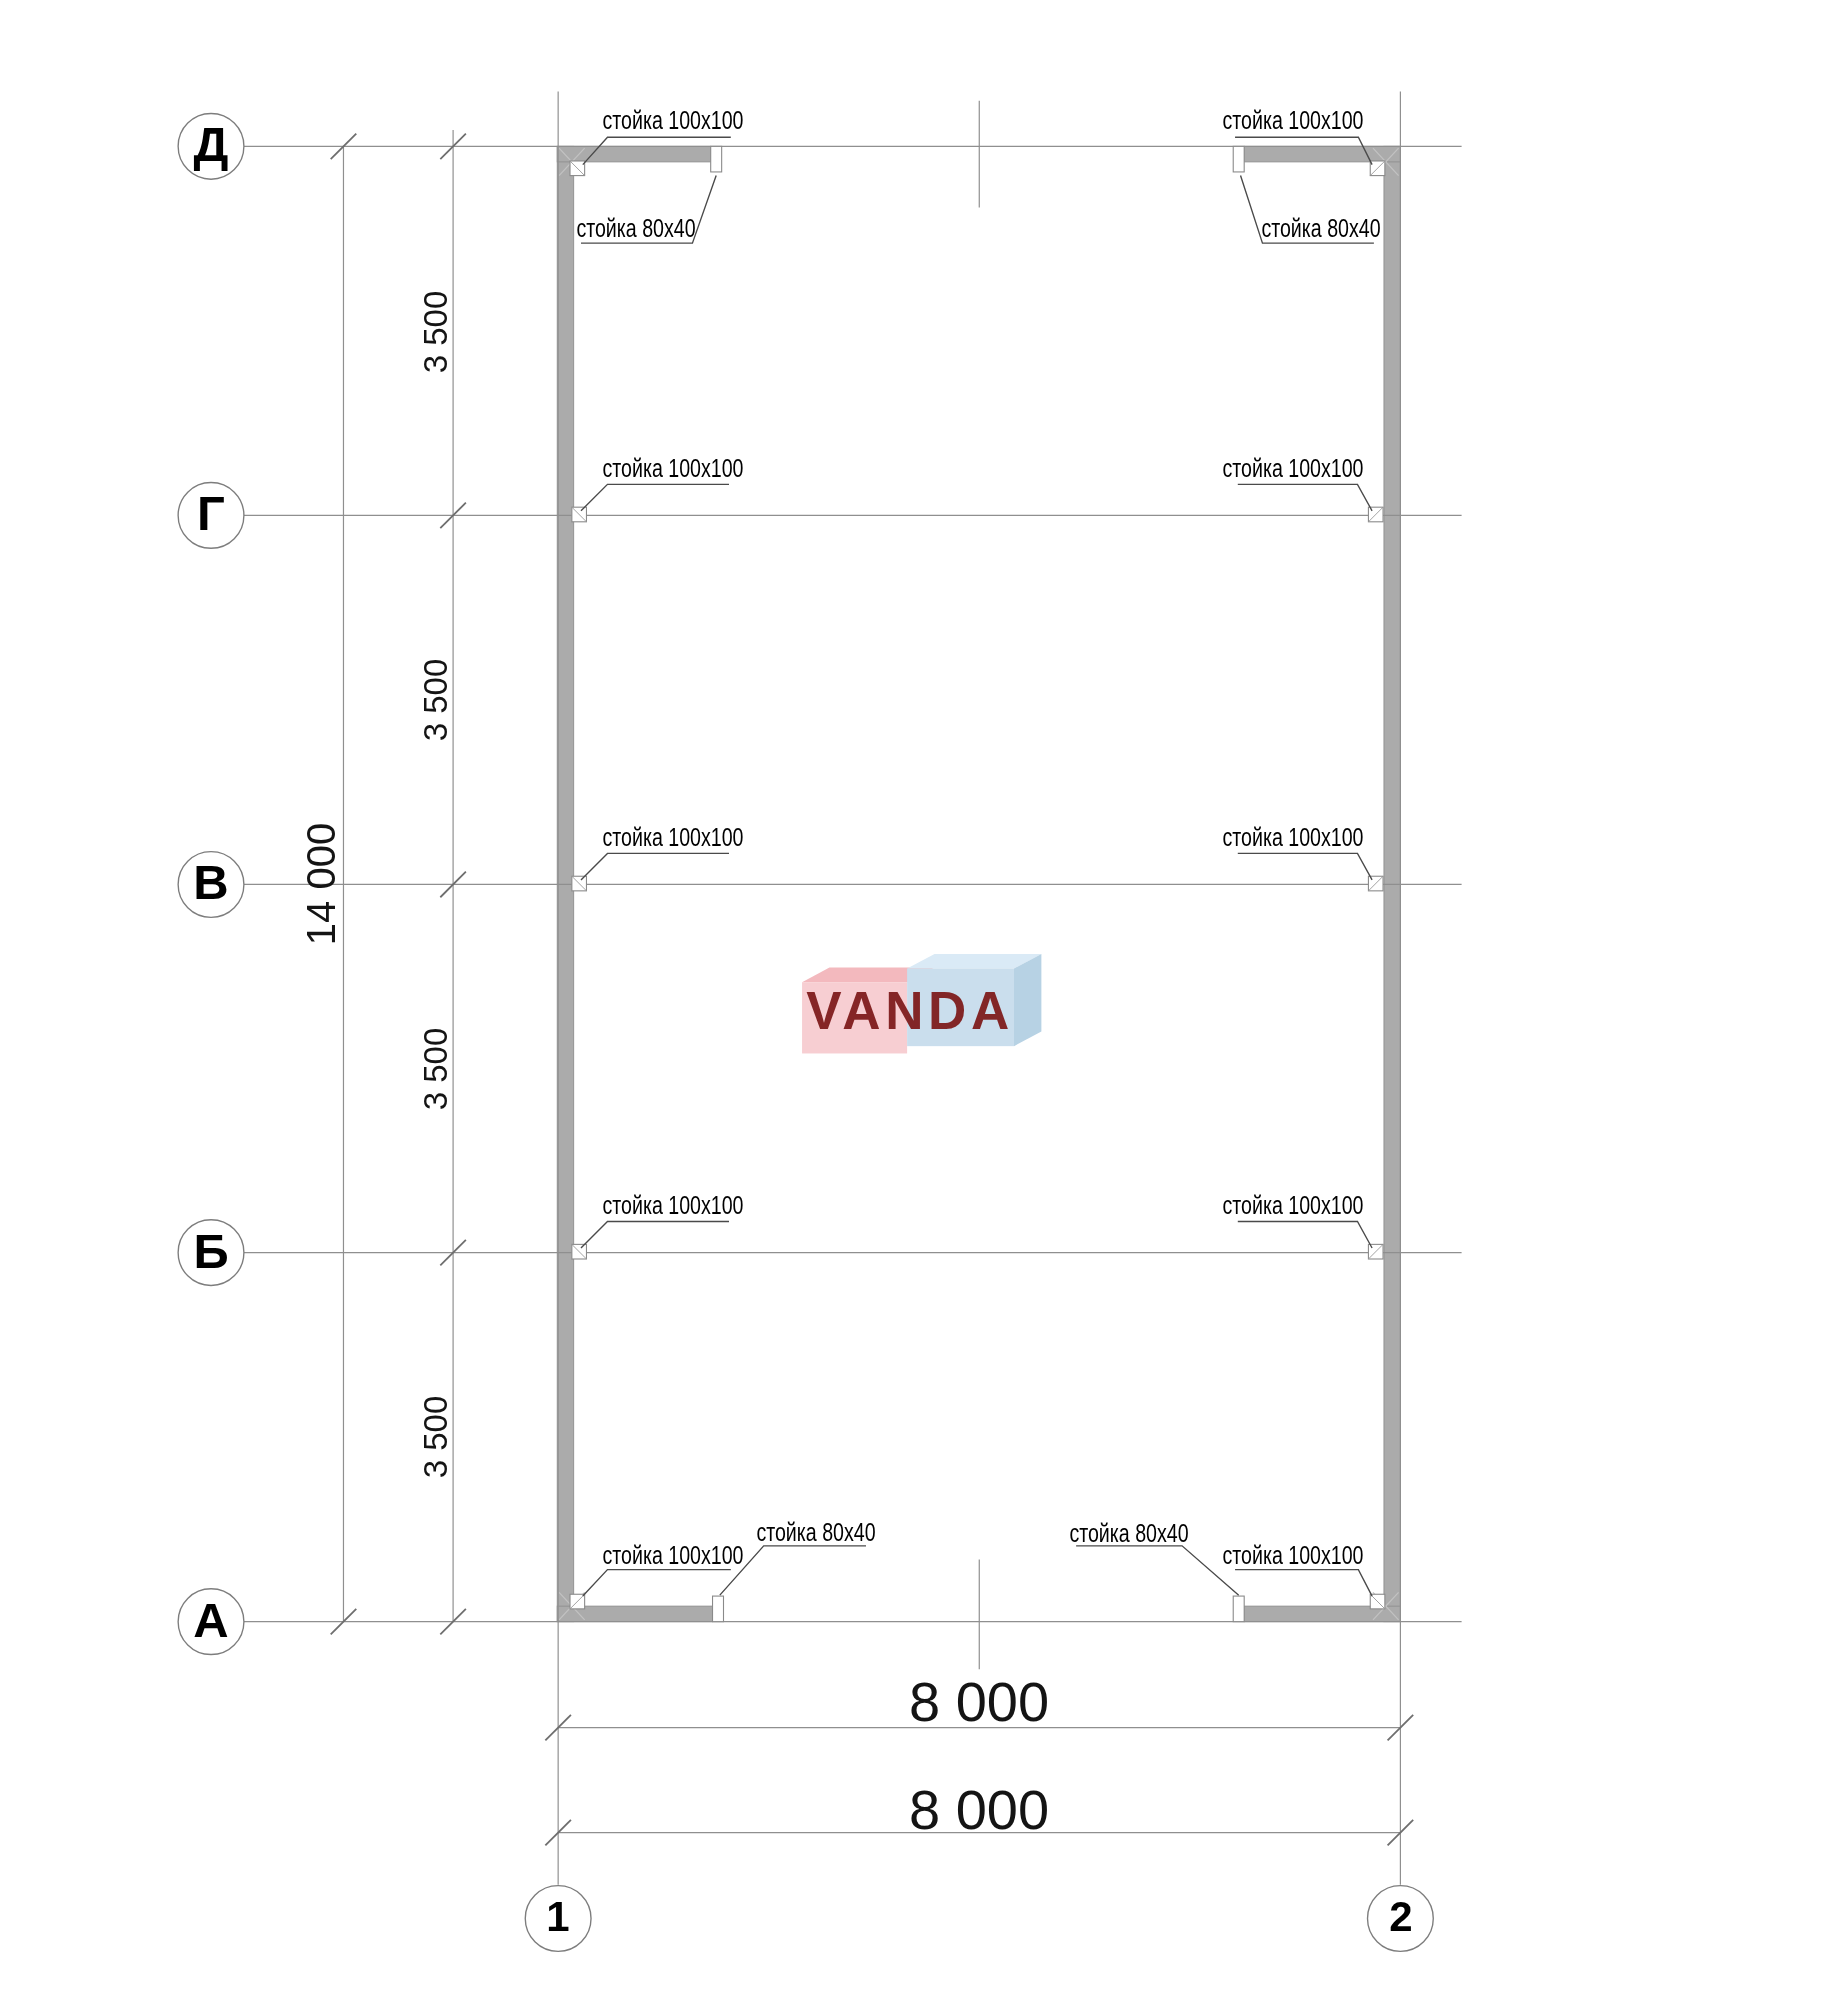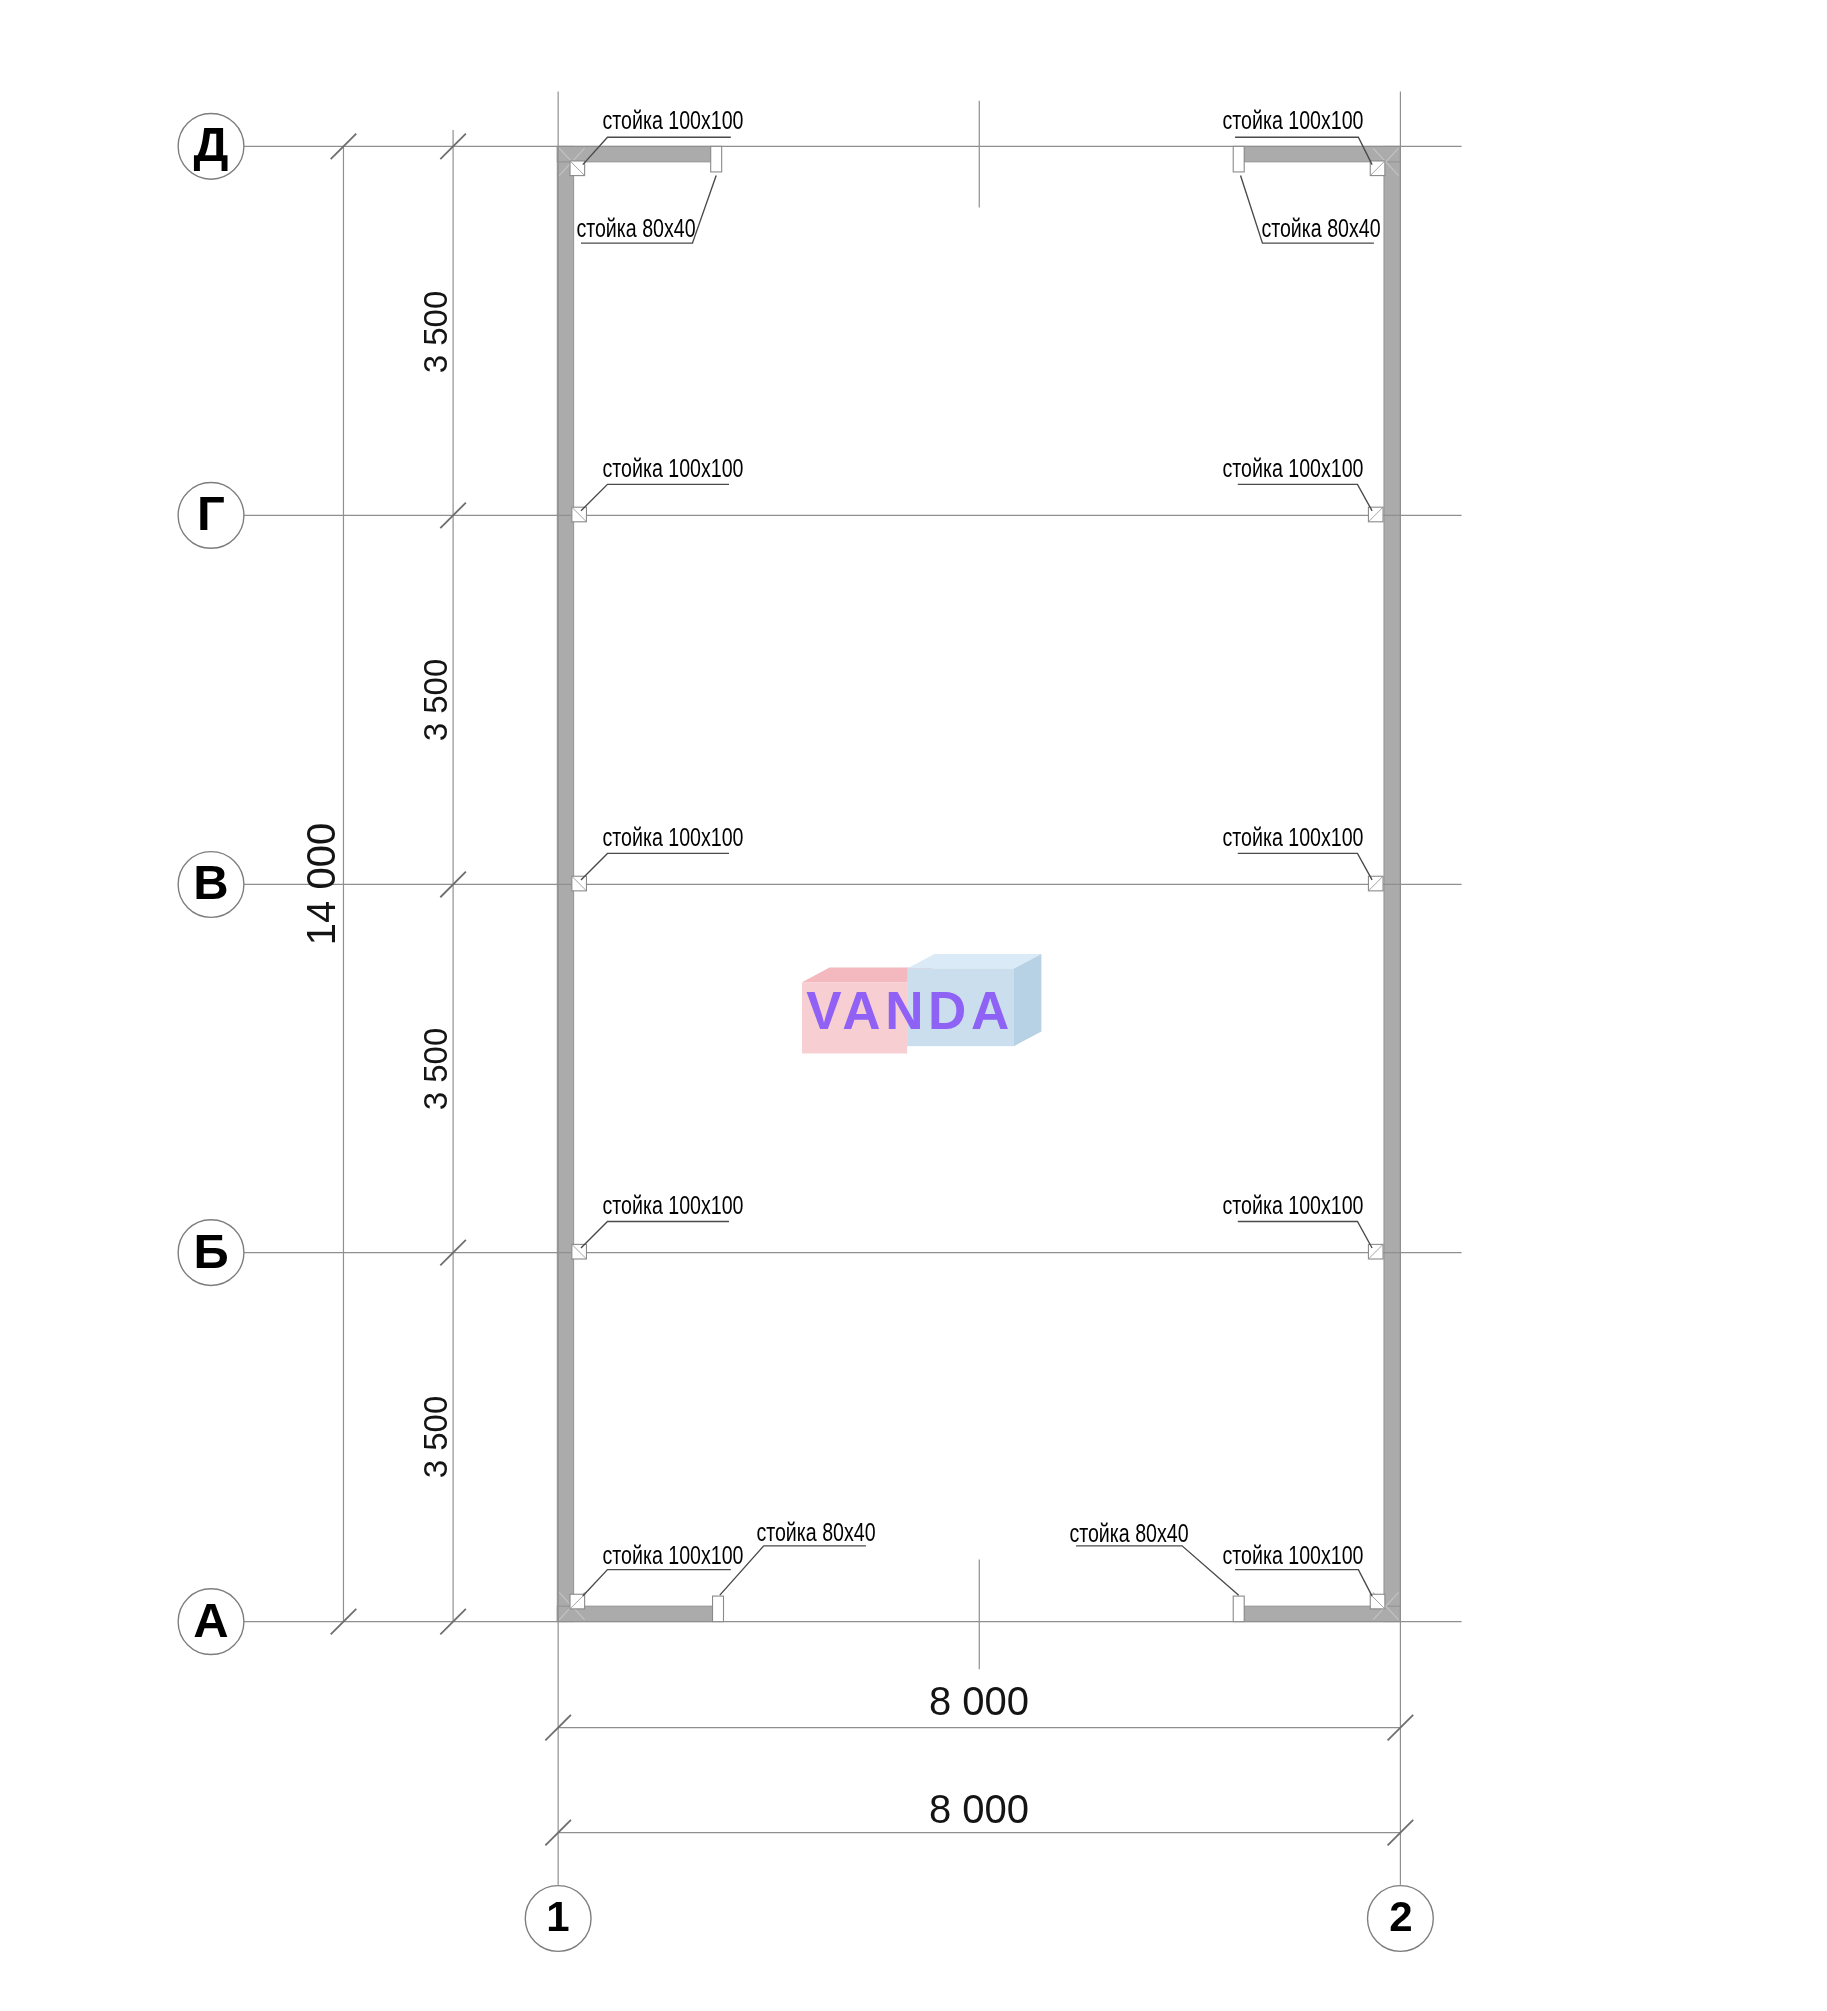--- a/index.html
+++ b/index.html
@@ -6,27 +6,27 @@
   .stage{
     position:relative;width:1827px;height:2011px;background:#ffffff;overflow:hidden;
     font-family:"Liberation Sans",sans-serif;
   }
   .stage svg{position:absolute;left:0;top:0;}
   .lbl{position:absolute;white-space:nowrap;color:#000;}
   .post-lbl{
     font-size:26.5px;font-weight:500;letter-spacing:0px;
     transform:translate(-50%,-50%) scaleX(0.74);
   }
-  .dim-w{font-size:40px;color:#141414;transform:translate(-50%,-50%);}
+  .dim-w{font-size:56px;color:#141414;transform:translate(-50%,-50%);}
   .dim-bay{font-size:33px;color:#141414;transform:translate(-50%,-50%) rotate(-90deg);}
   .dim-total{font-size:40px;color:#141414;transform:translate(-50%,-50%) rotate(-90deg);}
   .axis-letter{font-size:49px;font-weight:bold;transform:translate(-50%,-54%);}
   .axis-num{font-size:42px;font-weight:bold;transform:translate(-50%,-54%);}
   .wm-text{
-    font-size:53px;font-weight:bold;color:#8b5cf6;letter-spacing:4.6px;
+    font-size:53px;font-weight:bold;color:#7f1d1d;letter-spacing:4.6px;
     transform:translate(-50%,-50%);opacity:.95;
   }
 </style>
 </head>
 <body>
 
 <div class="stage">
 
   <svg width="1827" height="2011" viewBox="0 0 2000 2201">
 

